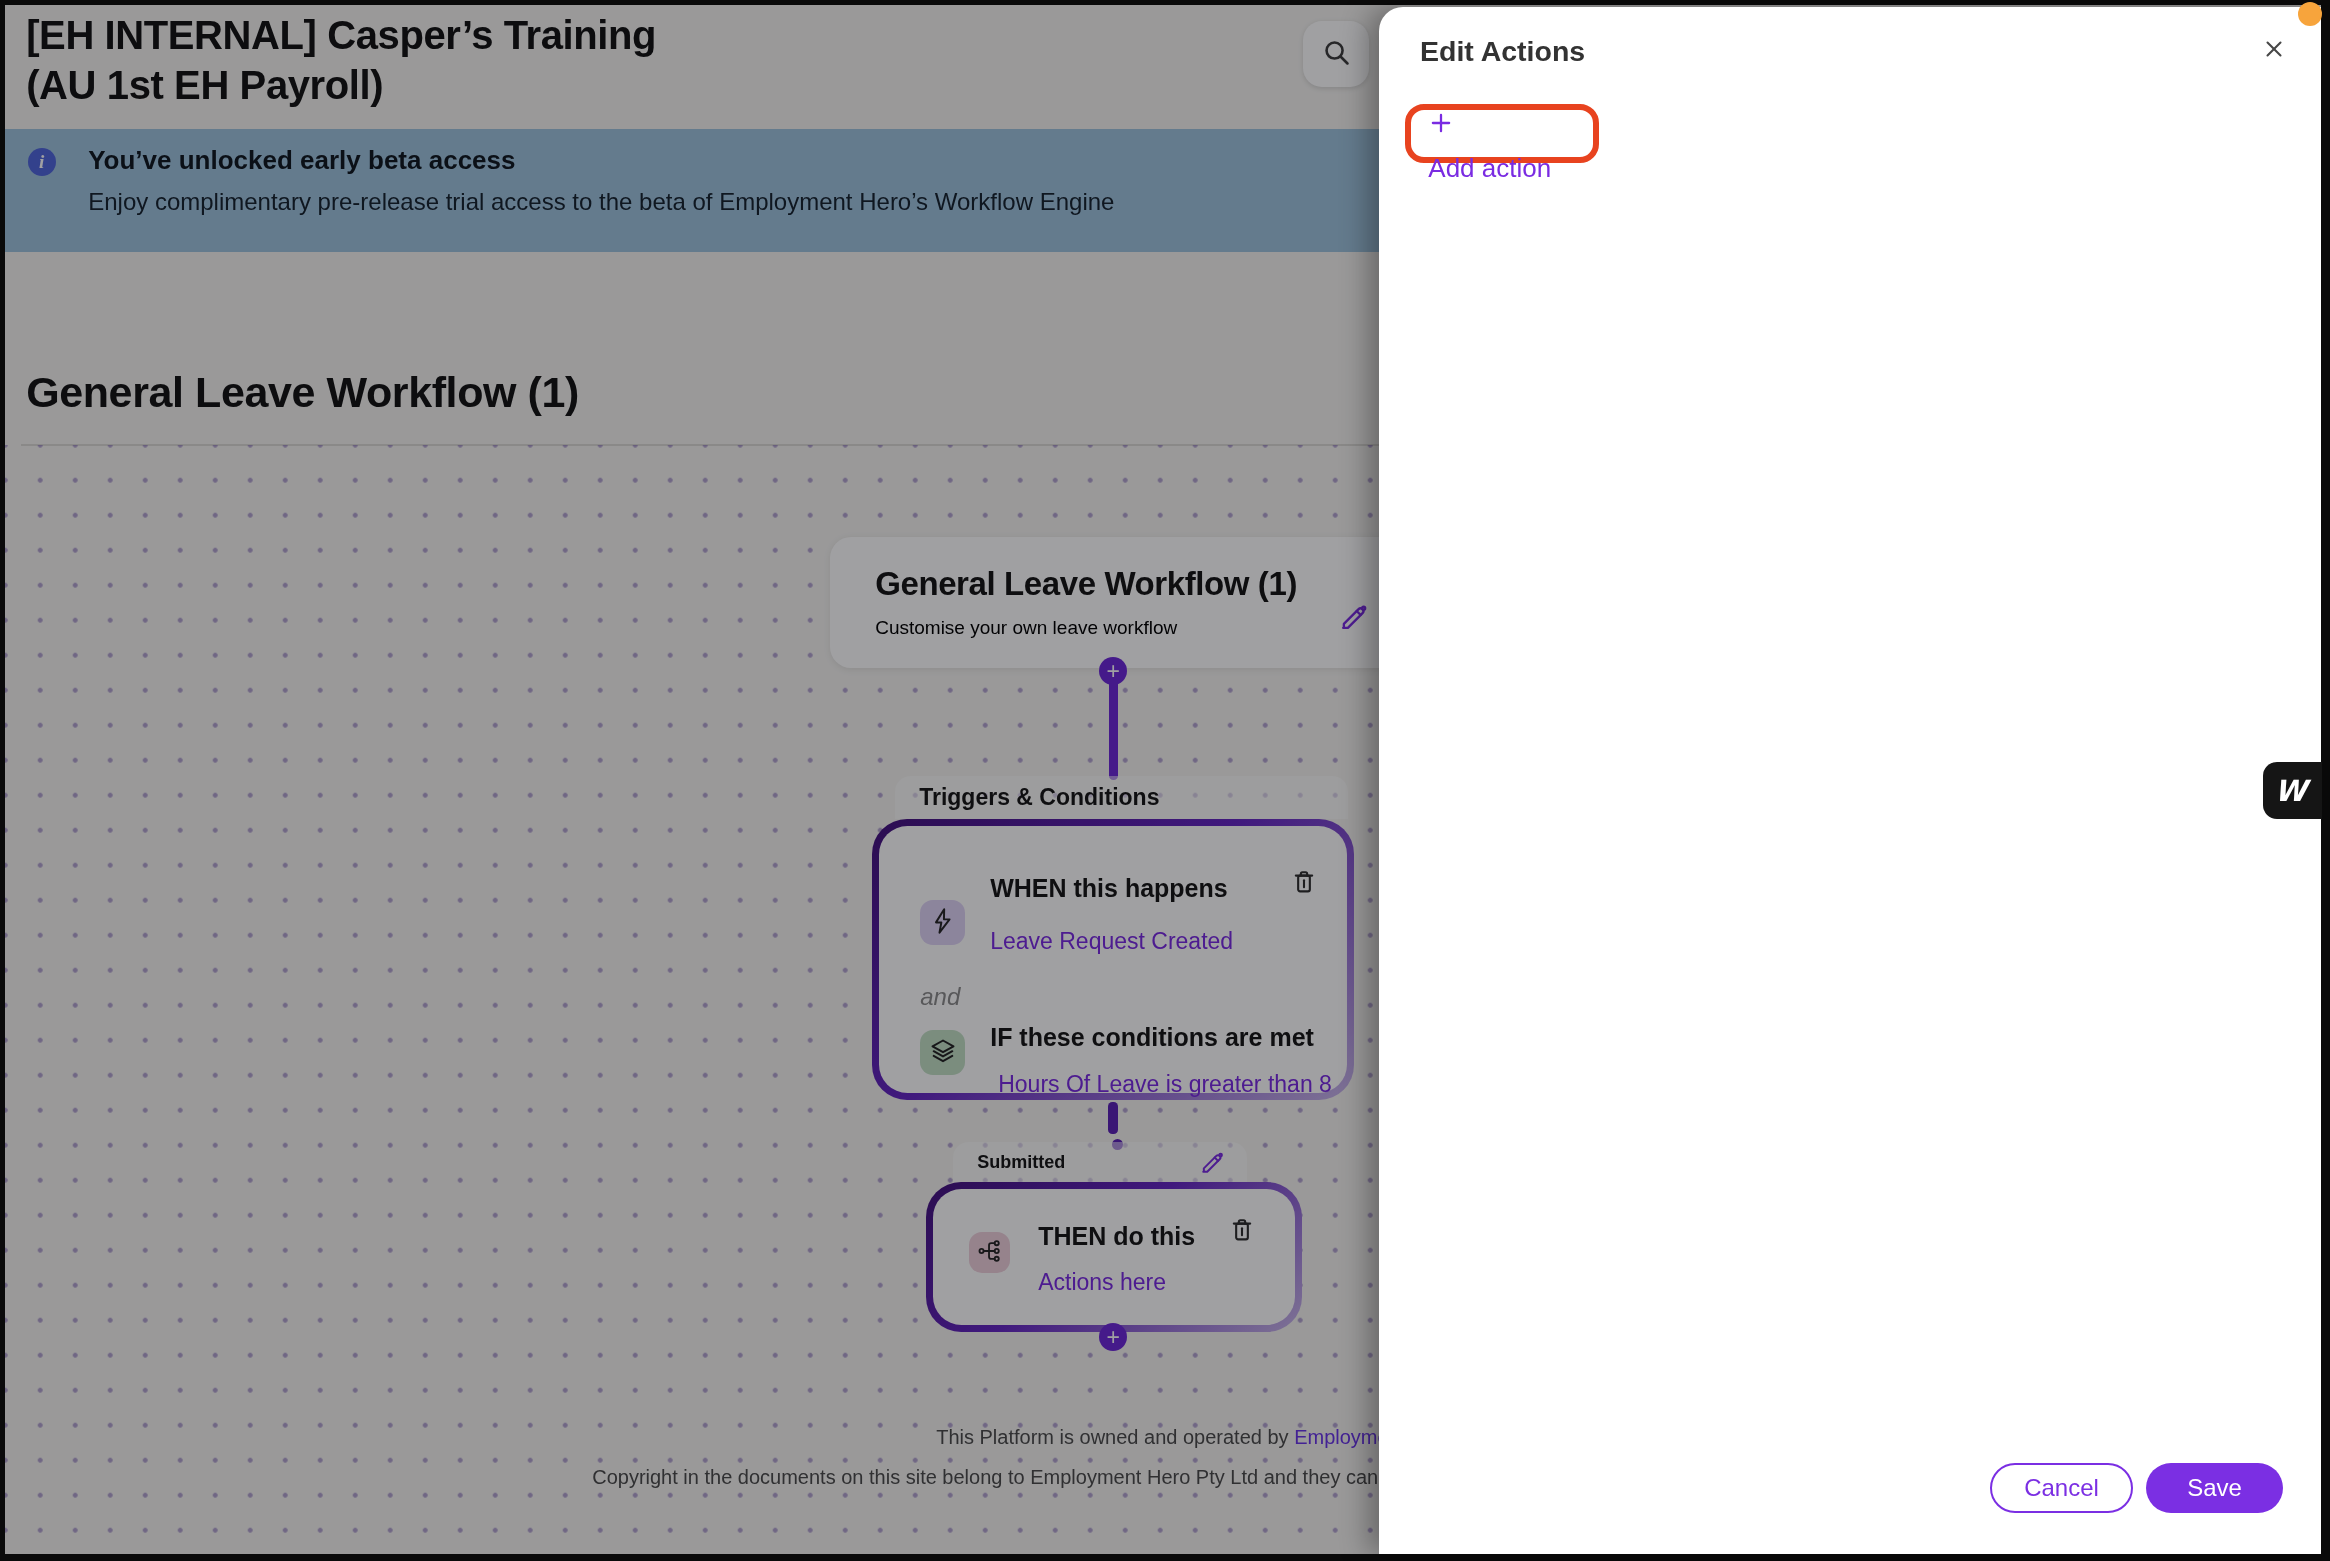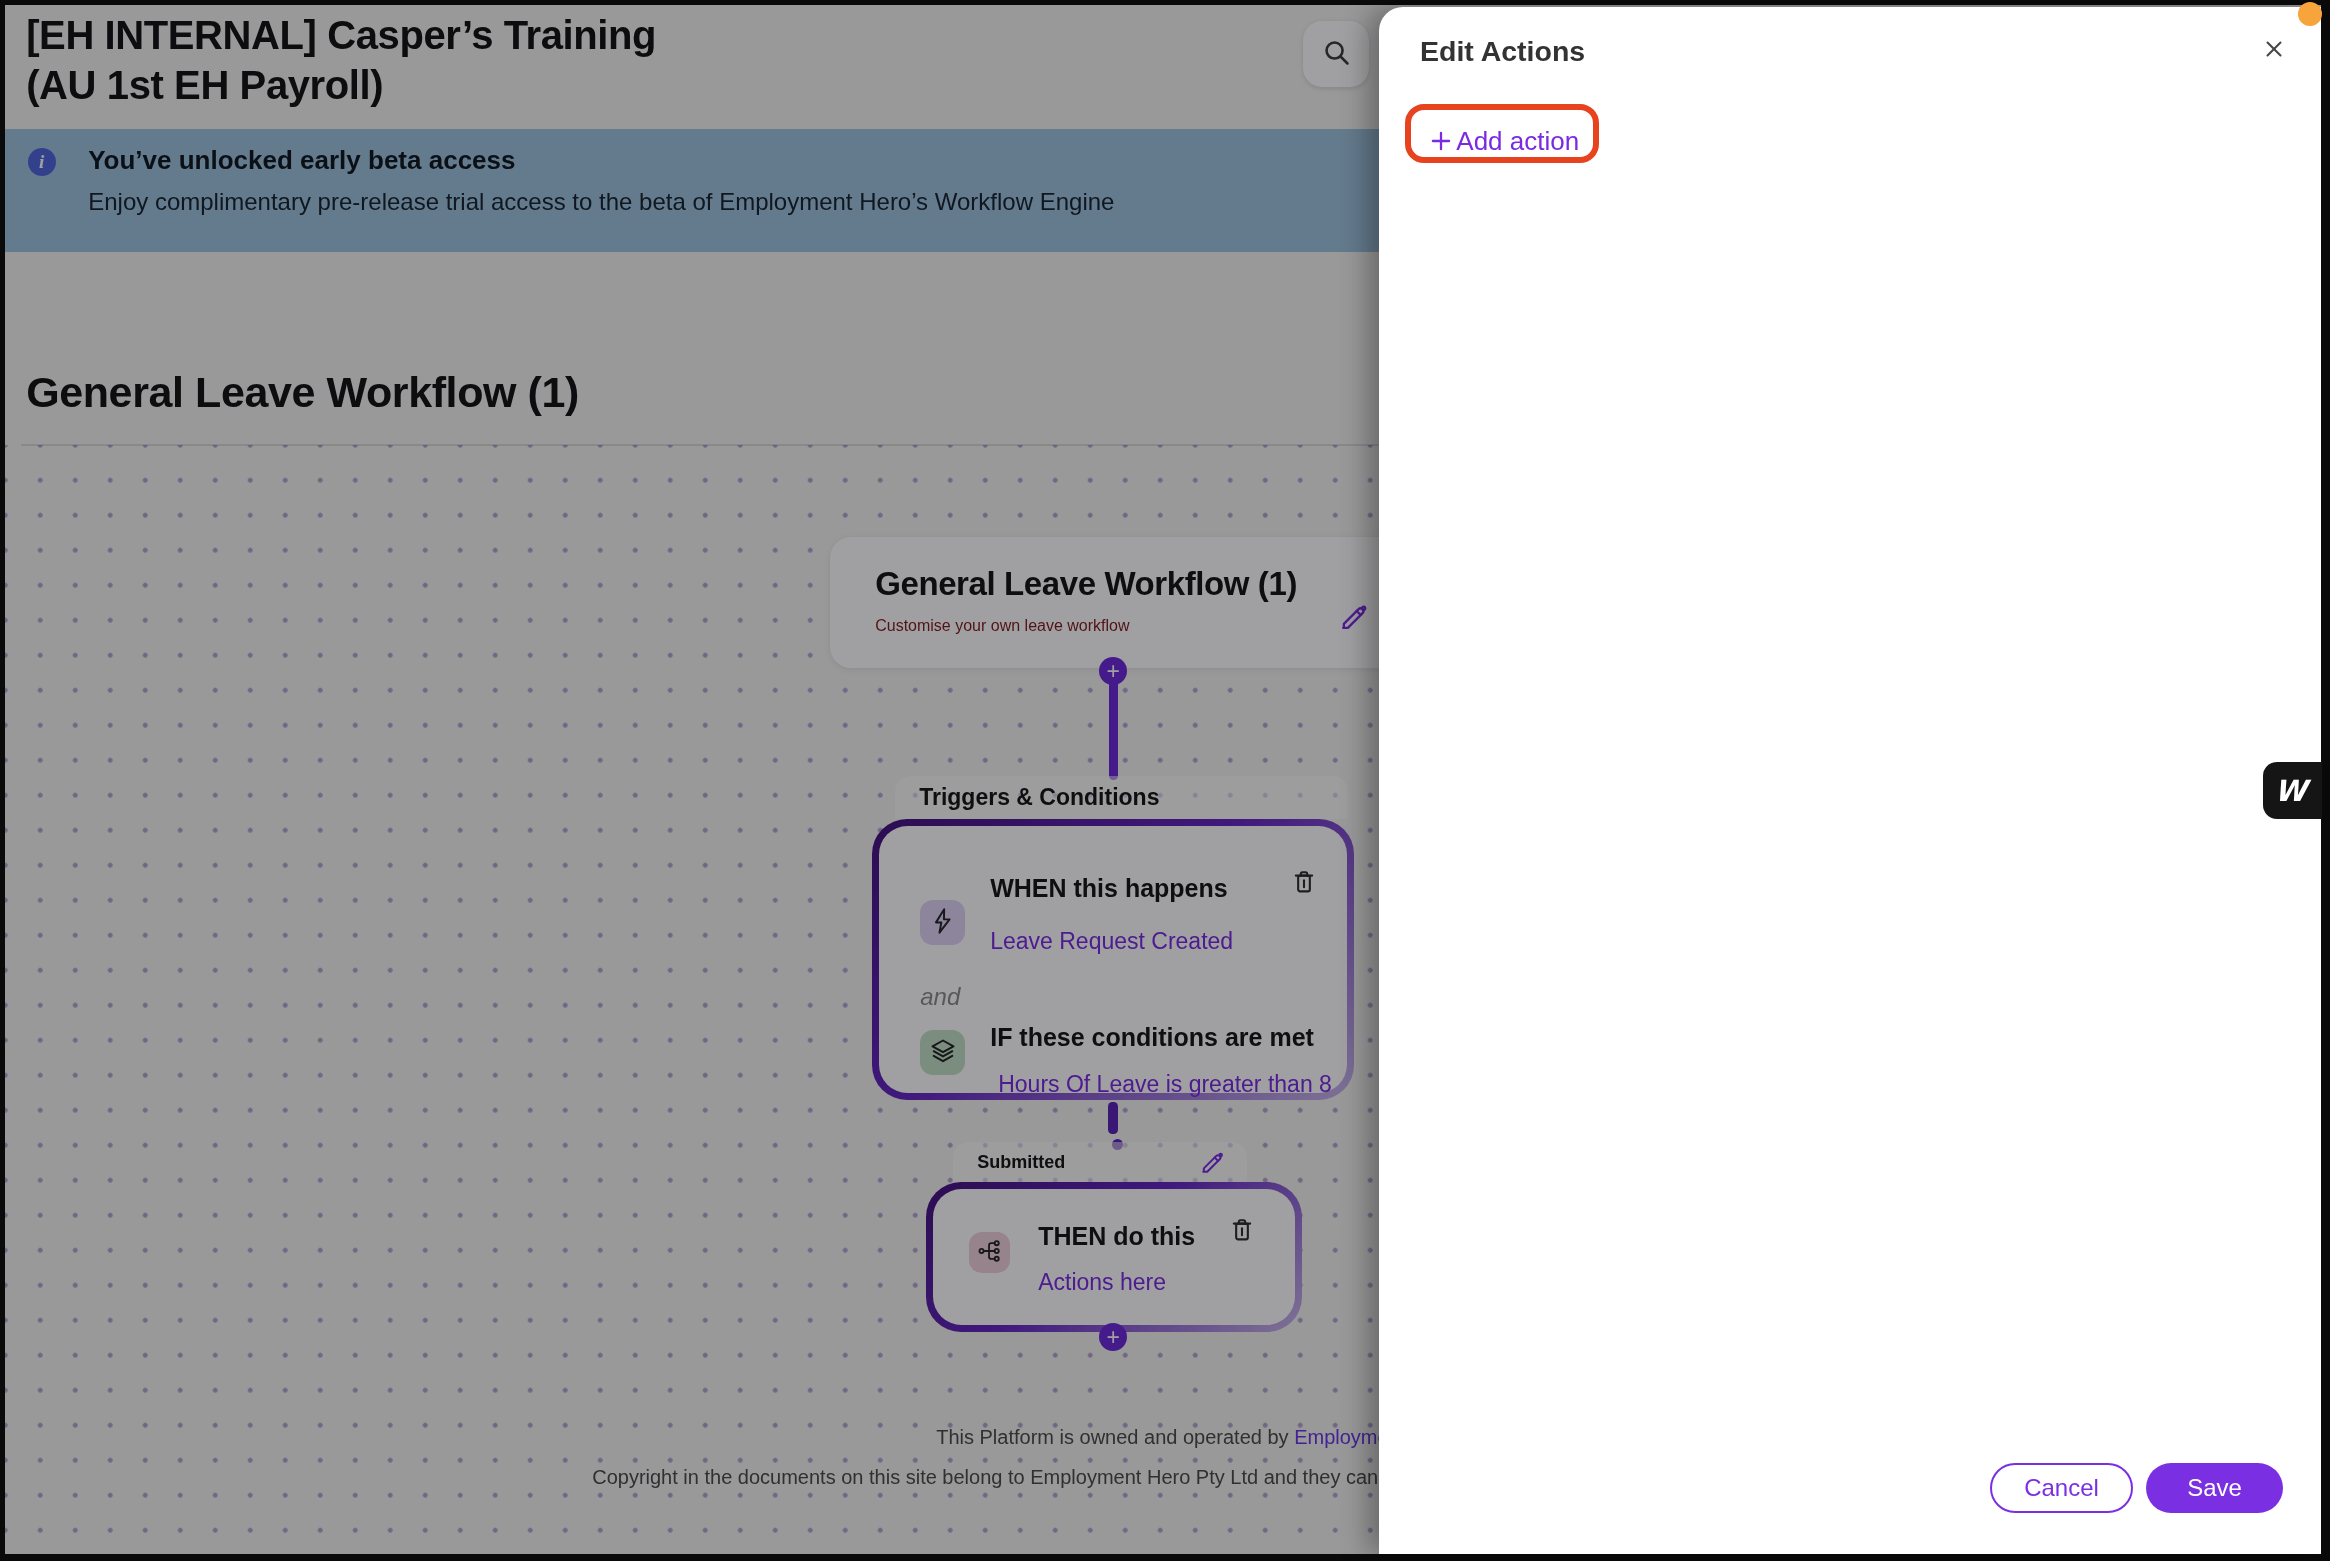--- a/index.html
+++ b/index.html
@@ -25,21 +25,21 @@
 
   .page-heading{left:21px;top:363px;font-size:43px;font-weight:700;color:#121212;letter-spacing:-0.4px;}
   .divider{left:15.6px;top:439px;right:0;height:1.7px;background:#DCDAD6;}
   .grid{left:0;top:440px;right:0;bottom:0;
         background-image:radial-gradient(circle, rgba(124,96,180,0.55) 2.1px, transparent 2.6px);
         background-size:35px 35px;background-position:-17.3px -17.3px;}
 
   .hdr-card{left:825px;top:532px;width:610px;height:131px;background:#FFFFFF;border-radius:21px;
             box-shadow:0 1.7px 7px rgba(0,0,0,0.08);}
   .hdr-card-title{left:45px;top:28px;font-size:33px;font-weight:700;color:#141414;letter-spacing:-0.4px;}
-  .hdr-card-sub{left:45px;top:80px;font-size:16px;color:#7f1d1d;}
+  .hdr-card-sub{left:45px;top:80px;font-size:19px;color:#000000;}
   .hdr-pencil{left:507px;top:64px;width:33px;height:33px;}
 
   .connector-line{left:1104px;top:666px;width:8.6px;height:109px;background:#6D28D9;border-radius:4.3px;}
   .plus-circle{width:28px;height:28px;border-radius:50%;background:#6D28D9;color:#fff;display:flex;
                align-items:center;justify-content:center;font-size:23px;font-weight:400;line-height:1;z-index:5;}
   .plus-1{left:1094px;top:652px;}
   .plus-2{left:1094px;top:1318px;}
 
   .section-label{background:rgba(255,255,255,0.5);border-radius:15.6px 15.6px 0 0;display:flex;align-items:center;}
   .triggers-label{left:890px;top:771px;width:453px;height:43px;padding-left:24px;box-sizing:border-box;}
@@ -74,21 +74,21 @@
   .footer-line{font-size:20px;color:#4B4B4B;white-space:nowrap;}
   .footer-link{color:#6A35E8;font-weight:500;}
 
   
   .panel{position:absolute;left:1379px;top:7px;right:8.6px;bottom:7px;background:#FFFFFF;
          border-radius:24px 0 0 0;z-index:50;box-shadow:-10.4px 0 29px rgba(0,0,0,0.32);}
   .panel-title{left:41px;top:28px;font-size:28.5px;font-weight:700;color:#333333;}
   .close-btn{left:876px;top:24px;width:38px;height:38px;display:flex;align-items:center;justify-content:center;
              border-radius:7px;}
   .add-ring{left:26px;top:97px;width:194px;height:59px;box-sizing:border-box;border:6px solid #E8431F;
-            border-radius:19px;background:#FFFFFF;display:flex;align-items:flex-end;gap:2px;padding-left:17.3px;}
+            border-radius:19px;background:#FFFFFF;display:flex;align-items:flex-start;gap:14px;padding-left:17.3px;flex-direction:column;}
   .add-label{font-size:26px;color:#7A2BE2;}
   .pill{height:50px;border-radius:25px;display:flex;align-items:center;justify-content:center;
         font-size:24px;box-sizing:border-box;}
   .cancel-btn{left:611px;top:1456px;width:143px;border:2.6px solid #7B2FE3;background:#FFFFFF;color:#7B2FE3;}
   .save-btn{left:767px;top:1456px;width:137px;background:#7B2FE3;color:#FFFFFF;}
 
   .w-tab{left:884px;top:755px;width:59px;height:57px;background:#151515;border-radius:14px 0 0 14px;
          display:flex;align-items:center;justify-content:center;}
   .w-glyph{color:#fff;font-size:29px;font-weight:700;font-style:italic;transform:skewX(-6deg);
            font-family:"DejaVu Sans",sans-serif;}

